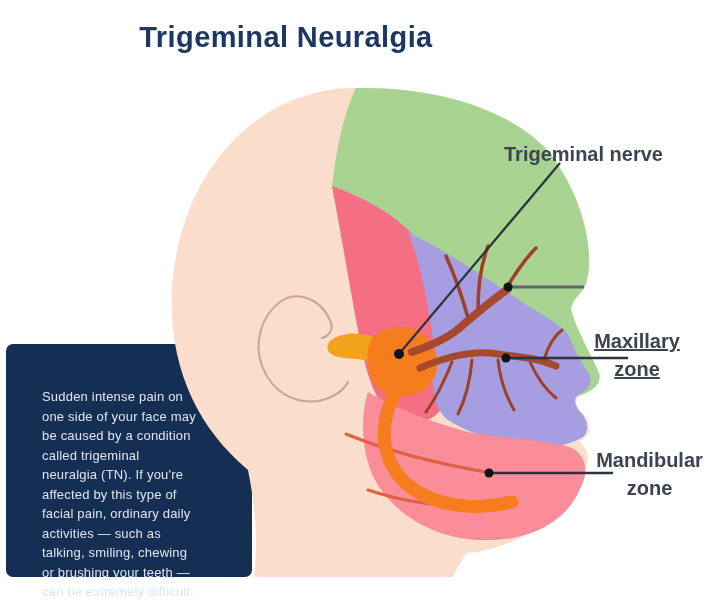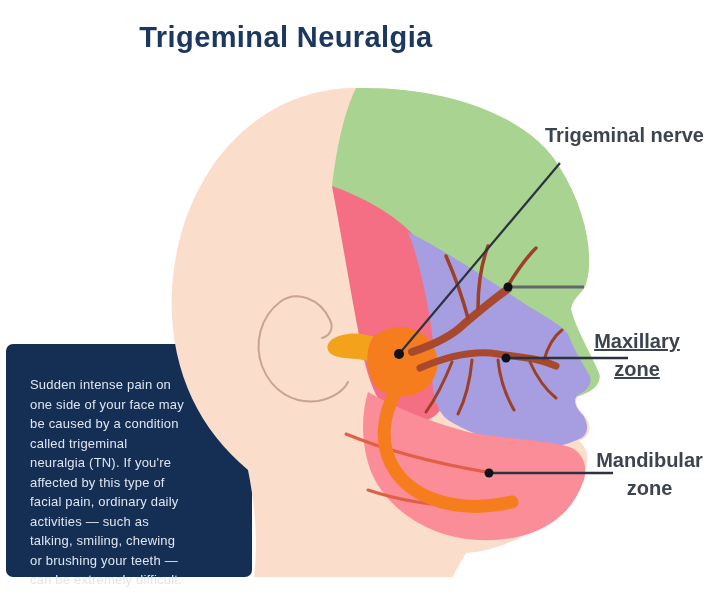--- a/index.html
+++ b/index.html
@@ -11,28 +11,28 @@
     position:absolute;left:0;top:21px;width:572px;text-align:center;
     font-size:29px;font-weight:800;letter-spacing:.4px;
     color:var(--c-title_navy,#1C3860);
   }
   .info-box{
     position:absolute;left:6px;top:344px;width:246px;height:233px;
     background:var(--c-info_box_bg,#152E54);border-radius:7px;box-sizing:border-box;
     padding:27px 14px 0 20px;
   }
   .info-box p{
-    margin:4px;font-size:13px;line-height:1.5;font-weight:400;
+    margin:16px;font-size:13px;line-height:1.5;font-weight:400;
     color:var(--c-info_box_text,#DFE5EF);white-space:pre-line;letter-spacing:.2px;
   }
   .zone-label{
     position:absolute;font-size:20px;font-weight:600;line-height:1.4;
     color:var(--c-label_text,#3D4450);white-space:pre-line;
   }
-  .lbl-trigeminal{left:504px;top:121px;margin-left:41px;}
+  .lbl-trigeminal{left:504px;top:140px;}
   .lbl-ophthalmic{left:544px;top:253px;}
   .lbl-maxillary{left:577px;top:327px;width:120px;text-align:center;text-decoration:underline;}
   .lbl-mandibular{left:577px;top:446px;width:145px;text-align:center;}
   svg.art{position:absolute;left:0;top:0;}
 </style>
 </head>
 <body>
 
 <div class="canvas">
 

